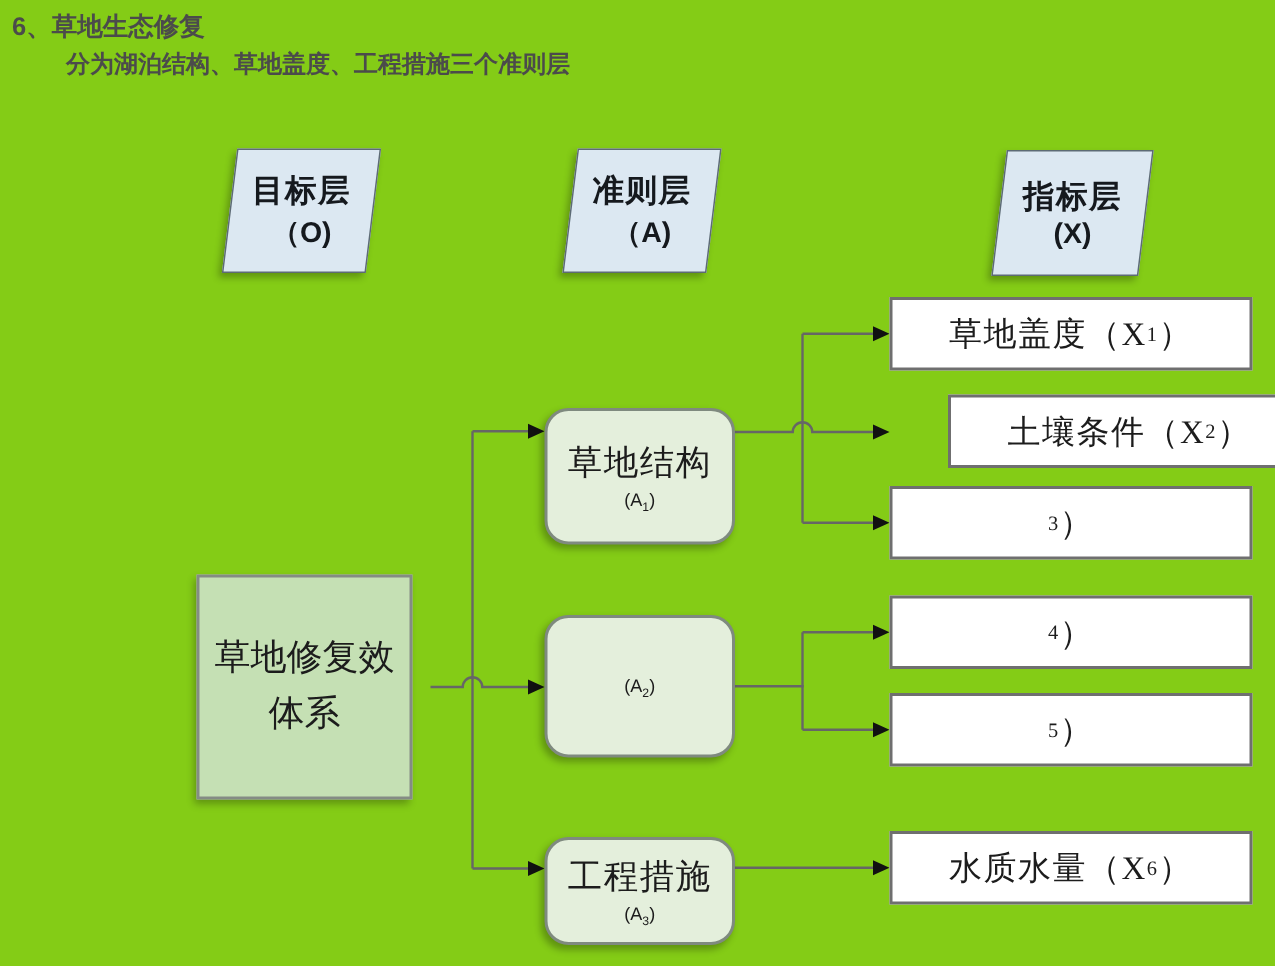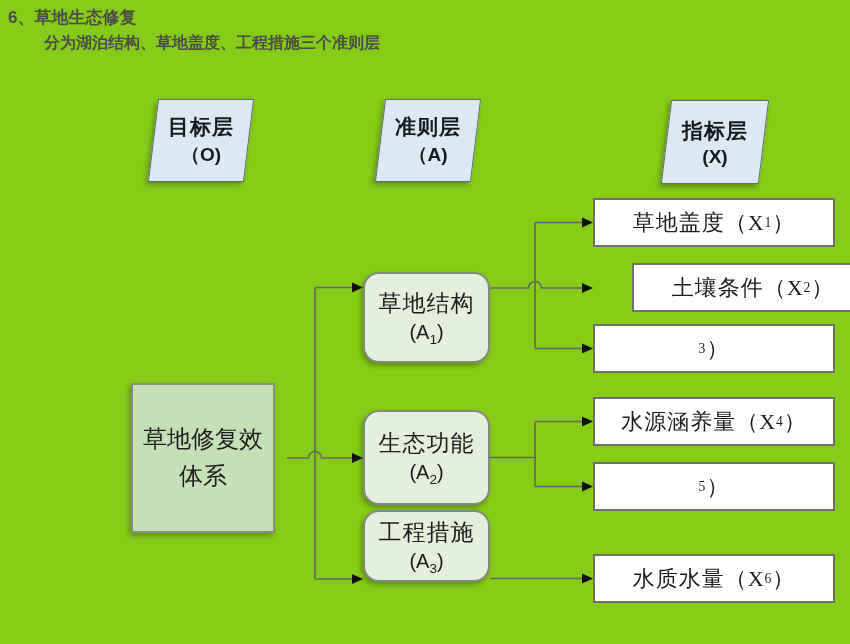--- a/index.html
+++ b/index.html
@@ -38,25 +38,25 @@
         background:var(--goal-fill);border:2px solid #848c84;box-sizing:border-box;
         display:flex;flex-direction:column;align-items:center;justify-content:center;
         font-family:"Liberation Serif",serif;font-size:24px;line-height:37px;color:var(--text-color);
         box-shadow:-2px 3px 5px rgba(0,0,0,.28);}
 
   .crit{position:absolute;z-index:2;left:363px;width:127px;box-sizing:border-box;
         background:var(--criteria-fill);border:2px solid #7f8a7f;border-radius:16px;
         display:flex;flex-direction:column;align-items:center;justify-content:center;
         color:var(--text-color);box-shadow:-2px 3px 5px rgba(0,0,0,.28);}
   .crit-name{font-family:"Liberation Serif",serif;font-size:23px;letter-spacing:1px;}
-  .crit-code{font-family:"Liberation Sans",sans-serif;font-size:20px;margin-top:2px;}
+  .crit-code{font-family:"Liberation Sans",sans-serif;font-size:12px;margin-top:2px;}
   .crit-code sub{font-size:0.68em;}
   .c1{top:242px;height:91px;margin-top:30px;}
   .c2{top:410px;height:95px;}
-  .c3{top:510px;height:72px;}
+  .c3{top:558px;height:72px;}
 
   .ind{position:absolute;z-index:2;left:593px;width:242px;height:49px;box-sizing:border-box;
         background:var(--indicator-fill);border:2px solid #6f6f6f;
         display:flex;align-items:center;justify-content:center;
         font-family:"Liberation Serif",serif;font-size:22px;color:var(--text-color);letter-spacing:1px;}
   .ind sub{font-size:0.62em;}
   .i1{top:198px;} .i2{top:263px;margin-left:39px;} .i3{top:324px;}
   .i4{top:397px;} .i5{top:462px;} .i6{top:554px;}
 </style>
 </head>
@@ -123,21 +123,20 @@
     <div class="goal-box">
       <div>草地修复效</div>
       <div>体系</div>
     </div>
 
     <div class="crit c1">
       <div class="crit-name">草地结构</div>
       <div class="crit-code"><span>(A</span><sub>1</sub><span>)</span></div>
     </div>
     <div class="crit c2">
-      <div class="crit-name">生态功能</div>
       <div class="crit-code"><span>(A</span><sub>2</sub><span>)</span></div>
     </div>
     <div class="crit c3">
       <div class="crit-name">工程措施</div>
       <div class="crit-code"><span>(A</span><sub>3</sub><span>)</span></div>
     </div>
 
     <div class="ind i1">
         <span>草地盖度（X</span>
         <sub>1</sub>
@@ -146,21 +145,20 @@
     <div class="ind i2">
         <span>土壤条件（X</span>
         <sub>2</sub>
         <span>）</span>
       </div>
     <div class="ind i3">
         <sub>3</sub>
         <span>）</span>
       </div>
     <div class="ind i4">
-        <span>水源涵养量（X</span>
         <sub>4</sub>
         <span>）</span>
       </div>
     <div class="ind i5">
         <sub>5</sub>
         <span>）</span>
       </div>
     <div class="ind i6">
         <span>水质水量（X</span>
         <sub>6</sub>

